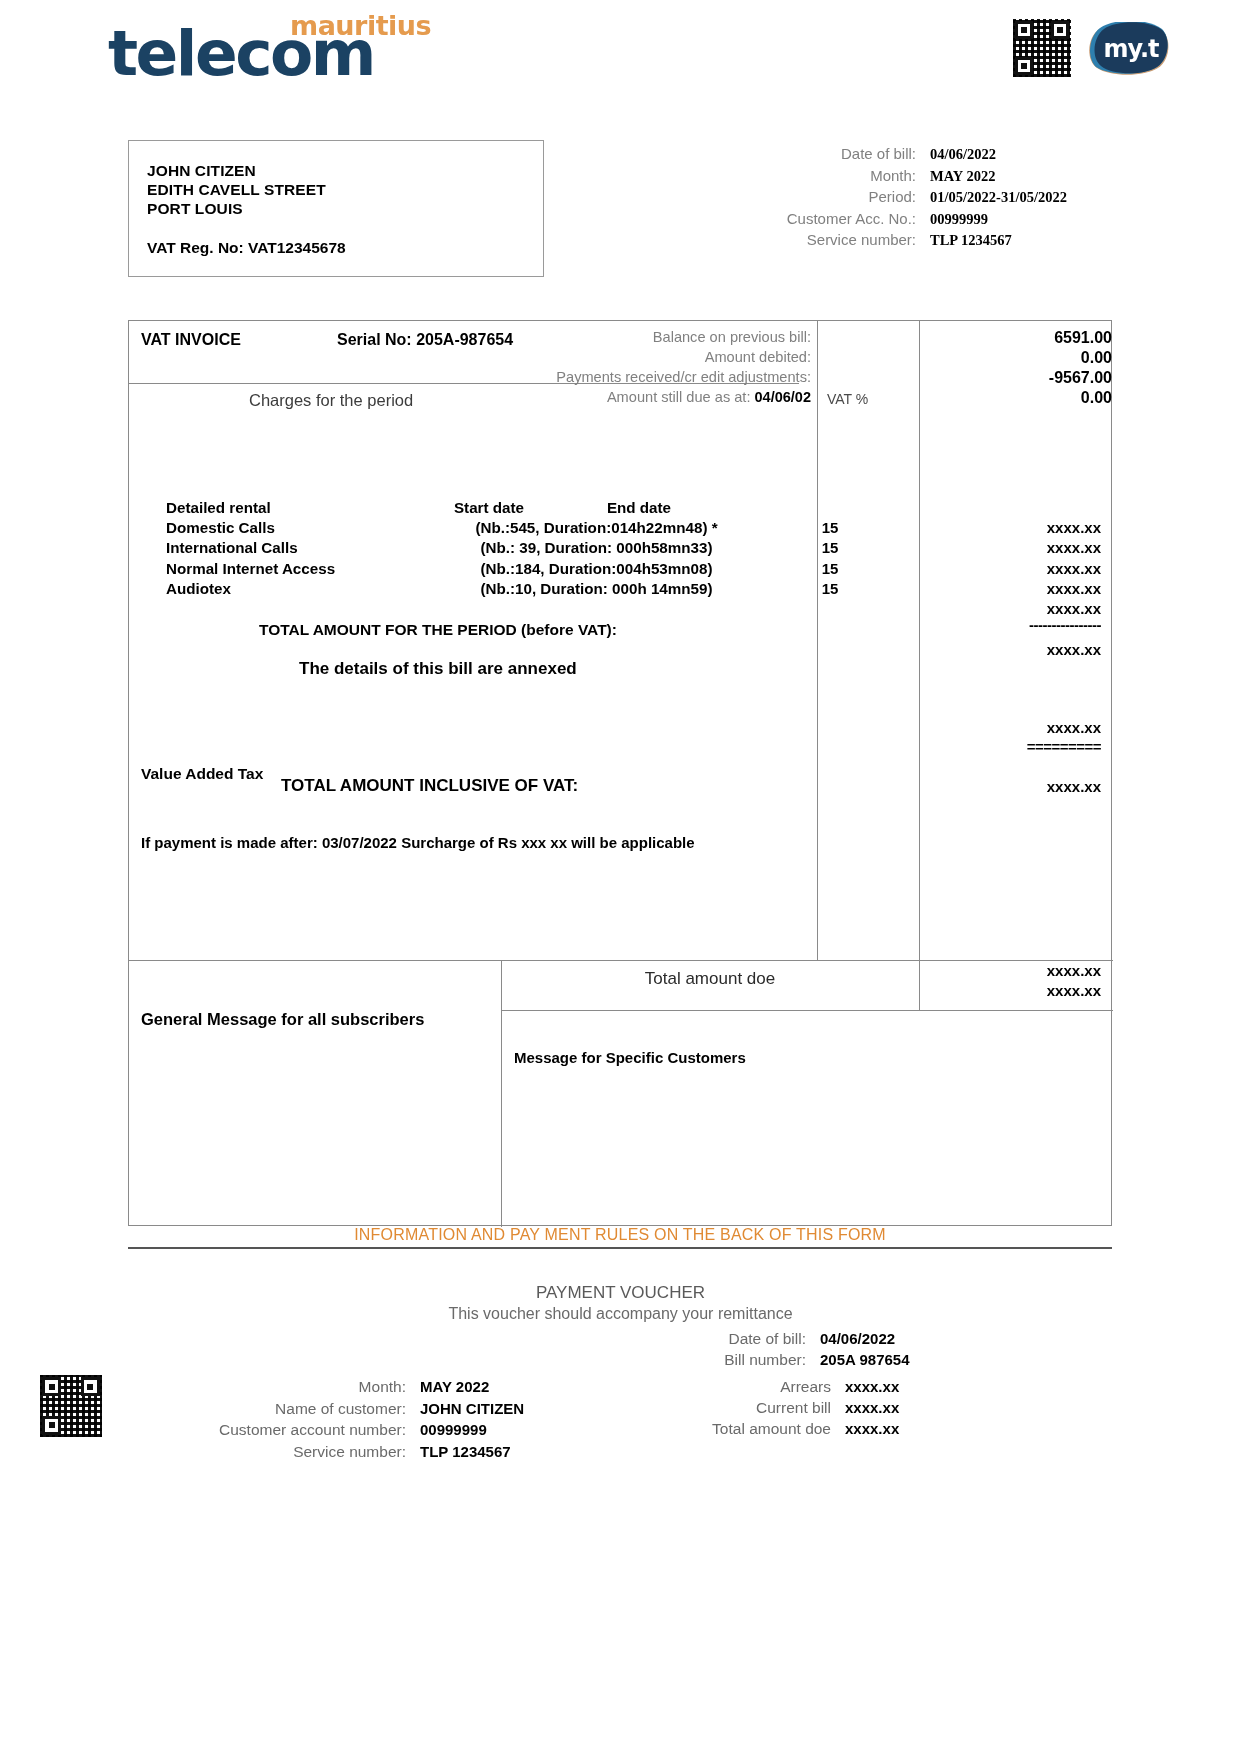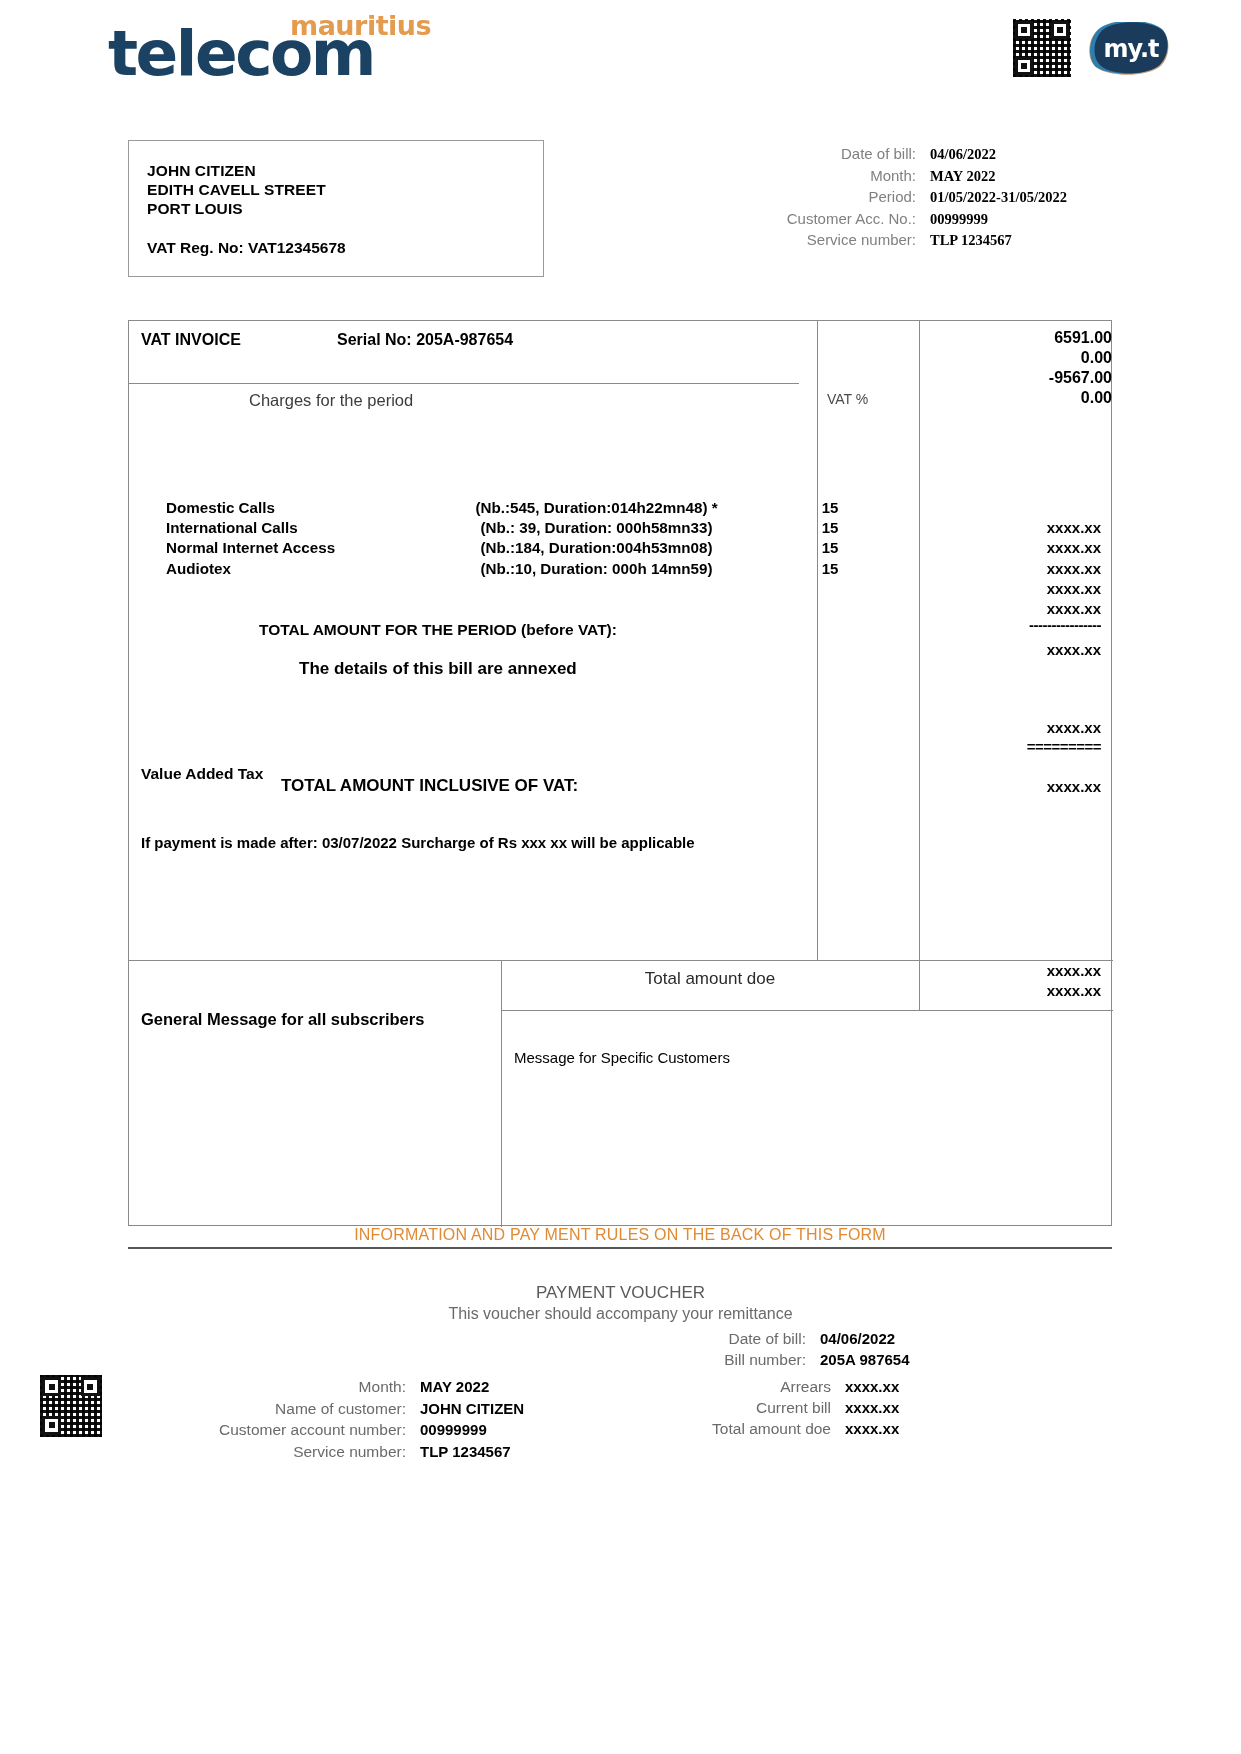--- a/index.html
+++ b/index.html
@@ -211,21 +211,21 @@
     position: absolute; left: 791px; top: 661px; width: 192px;
     text-align: right; padding-right: 11px;
     font-size: 15px; font-weight: 700;
   }
   #general-msg {
     position: absolute; left: 12px; top: 689px;
     font-size: 16.5px; font-weight: 700;
   }
   #specific-msg {
     position: absolute; left: 385px; top: 728px;
-    font-size: 15px; font-weight: 400;
+    font-size: 15px; font-weight: 700;
   }
 
   
   #info-strip {
     position: absolute; left: 128px; top: 1226px; width: 984px;
     text-align: center;
     font-size: 16px; color: #e08a33;
     letter-spacing: 0.2px;
   }
   #info-rule {
@@ -322,31 +322,42 @@
   <div id="vr-amt"></div>
   <div id="vr-low1"></div>
   <div id="vr-low2"></div>
   <div id="hr-sum"></div>
   <div id="hr-low"></div>
   <div id="hr-tad"></div>
 
   <div id="vat-invoice-label">VAT INVOICE</div>
   <div id="serial-no">Serial No: 205A-987654</div>
 
+  <div id="summary">
+    <div class="row">Balance on previous bill:</div>
+    <div class="row">Amount debited:</div>
+    <div class="row">Payments received/cr edit adjustments:</div>
+    <div class="row"><span>Amount still due as at:</span> <b>04/06/02</b></div>
+  </div>
   <div id="summary-vals">
     <div class="row">6591.00</div>
     <div class="row">0.00</div>
     <div class="row">-9567.00</div>
     <div class="row">0.00</div>
   </div>
 
   <div id="charges-hdr">Charges for the period</div>
   <div id="vat-pct-hdr">VAT %</div>
 
   <div id="items">
+    <div class="irow">
+      <div class="c-desc">Detailed rental</div>
+      <div class="c-s">Start date</div>
+      <div class="c-e">End date</div>
+    </div>
     <div class="irow">
       <div class="c-desc">Domestic Calls</div>
       <div class="c-mid">(Nb.:545, Duration:014h22mn48) *</div>
       <div class="c-vat">15</div>
     </div>
     <div class="irow">
       <div class="c-desc">International Calls</div>
       <div class="c-mid">(Nb.: 39, Duration: 000h58mn33)</div>
       <div class="c-vat">15</div>
     </div>

